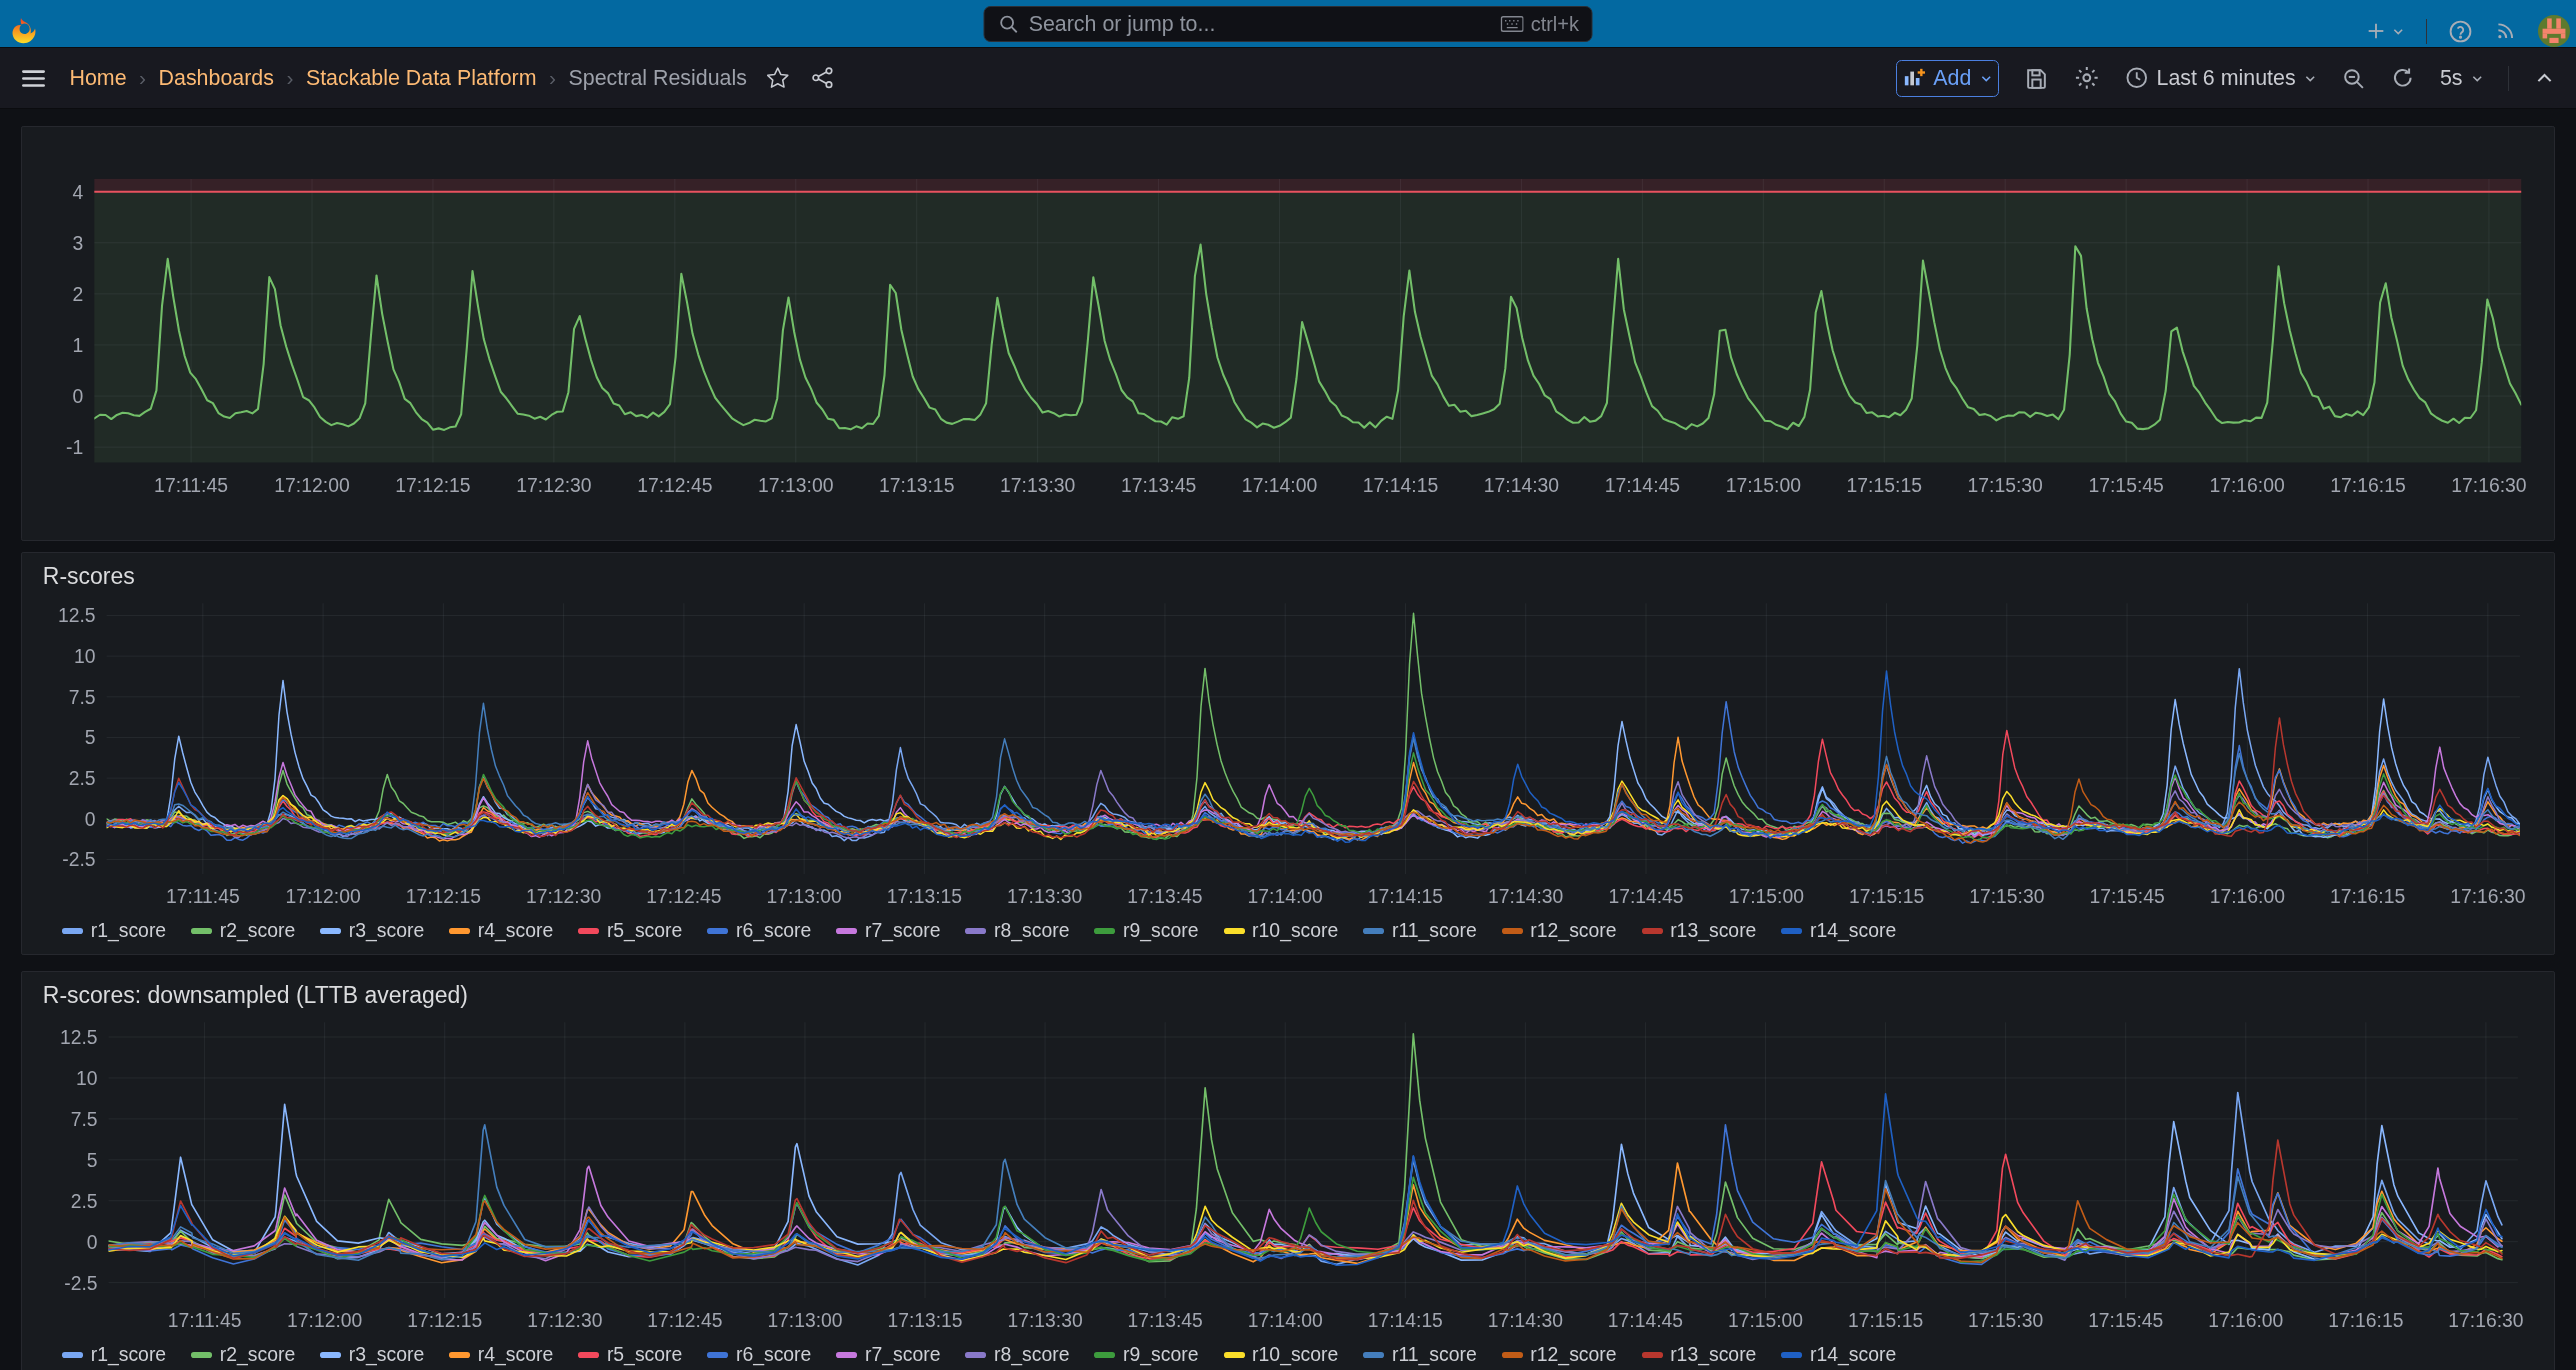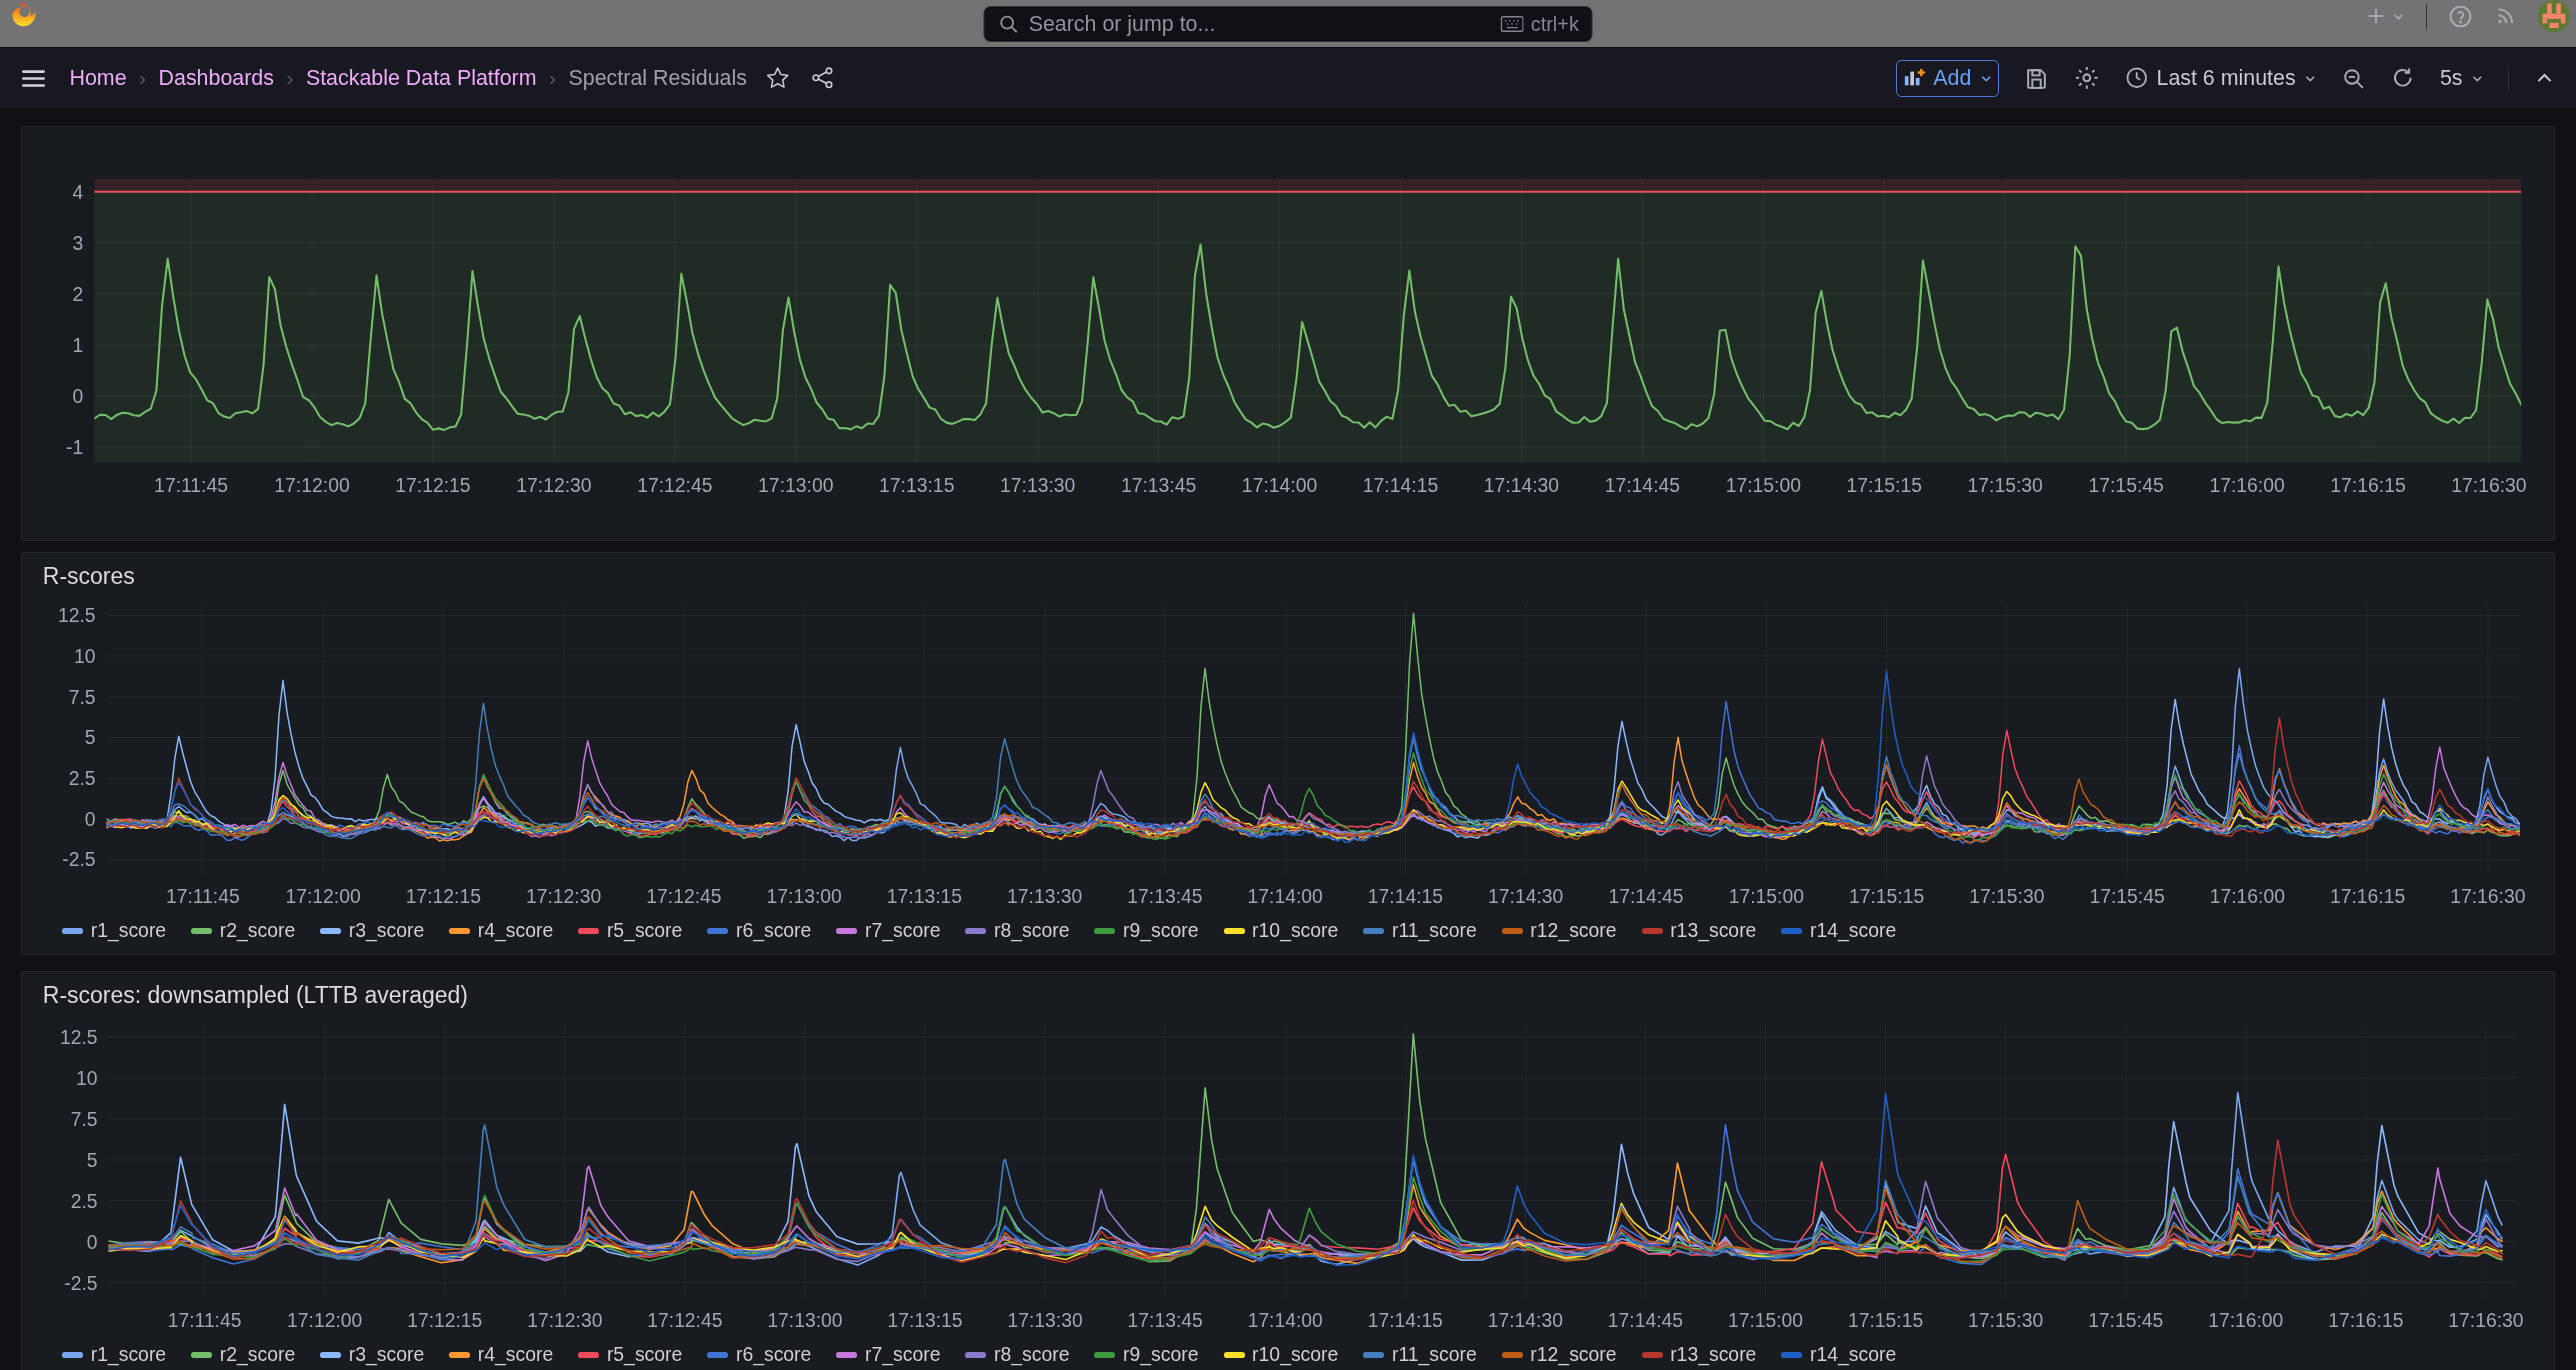--- a/index.html
+++ b/index.html
@@ -1,39 +1,39 @@
 <!DOCTYPE html>
 <html style="font-size:11px"><head>
 <meta charset="utf-8">
 <style>
   * { margin:0; padding:0; box-sizing:border-box; }
   html,body { width:2576px; height:1371px; overflow:hidden; background:#0F1115;
               font-family:"Liberation Sans", sans-serif; }
 
   
-  .topbar { height:48px; background:#737373; border-bottom:0.7px solid #0B0C0F;
-            display:flex; align-items:flex-start; padding:0 6px; position:relative; }
+  .topbar { height:48px; background:#0369a1; border-bottom:0.7px solid #0B0C0F;
+            display:flex; align-items:flex-end; padding:0 6px; position:relative; }
   .logo { width:30px; height:30px; display:flex; }
   .searchbox { position:absolute; left:50%; transform:translateX(-50%); top:6.2px;
                width:609px; height:36px; background:#101116; border:0.7px solid #2B2E35;
                border-radius:7px; display:flex; align-items:center; padding:0 12.5px; gap:9.7px; }
   .searchbox input { flex:1; background:transparent; border:none; outline:none;
                      font-size:21.4px; color:#C7CAD1; font-family:inherit; }
   .searchbox input::placeholder { color:#8E939D; }
   .shortcut { display:flex; align-items:center; gap:7px; color:#82868F; font-size:20px; }
   .topbar-right { margin-left:auto; display:flex; align-items:center; gap:21px; }
   .vdiv { width:0.7px; height:25px; background:#2E3138; }
   .icon { color:#A8ADB6; display:flex; align-items:center; }
   .avatar { width:32px; height:32px; border-radius:50%; overflow:hidden; display:flex; }
 
   
   .navbar { height:61px; background:#181920; border-bottom:0.7px solid #0B0C0F;
             display:flex; align-items:center; padding:0 21px; }
   .crumbs { display:flex; align-items:center; gap:12.5px; margin-left:23.5px; font-size:21.4px; }
-  .crumb { color:#f0abfc; cursor:pointer; }
+  .crumb { color:#fdba74; cursor:pointer; }
   .crumb.current { color:#9DA1AA; }
   .crumb-sep { color:#595D66; font-size:21px; }
   .crumb-icons { display:flex; align-items:center; gap:21px; margin-left:19.4px; }
   .navbar-right { margin-left:auto; display:flex; align-items:center; gap:25px; }
   .add-btn { display:flex; align-items:center; gap:8.3px; border:1.4px solid #4B7FE0;
              border-radius:5.5px; height:37px; padding:0 6px; color:#6AA0F7;
              font-size:21.4px; background:transparent; cursor:pointer; font-family:inherit; }
   .tool-group { display:flex; align-items:center; gap:8.3px; color:#C9CBD1; font-size:21.4px; }
 
   

